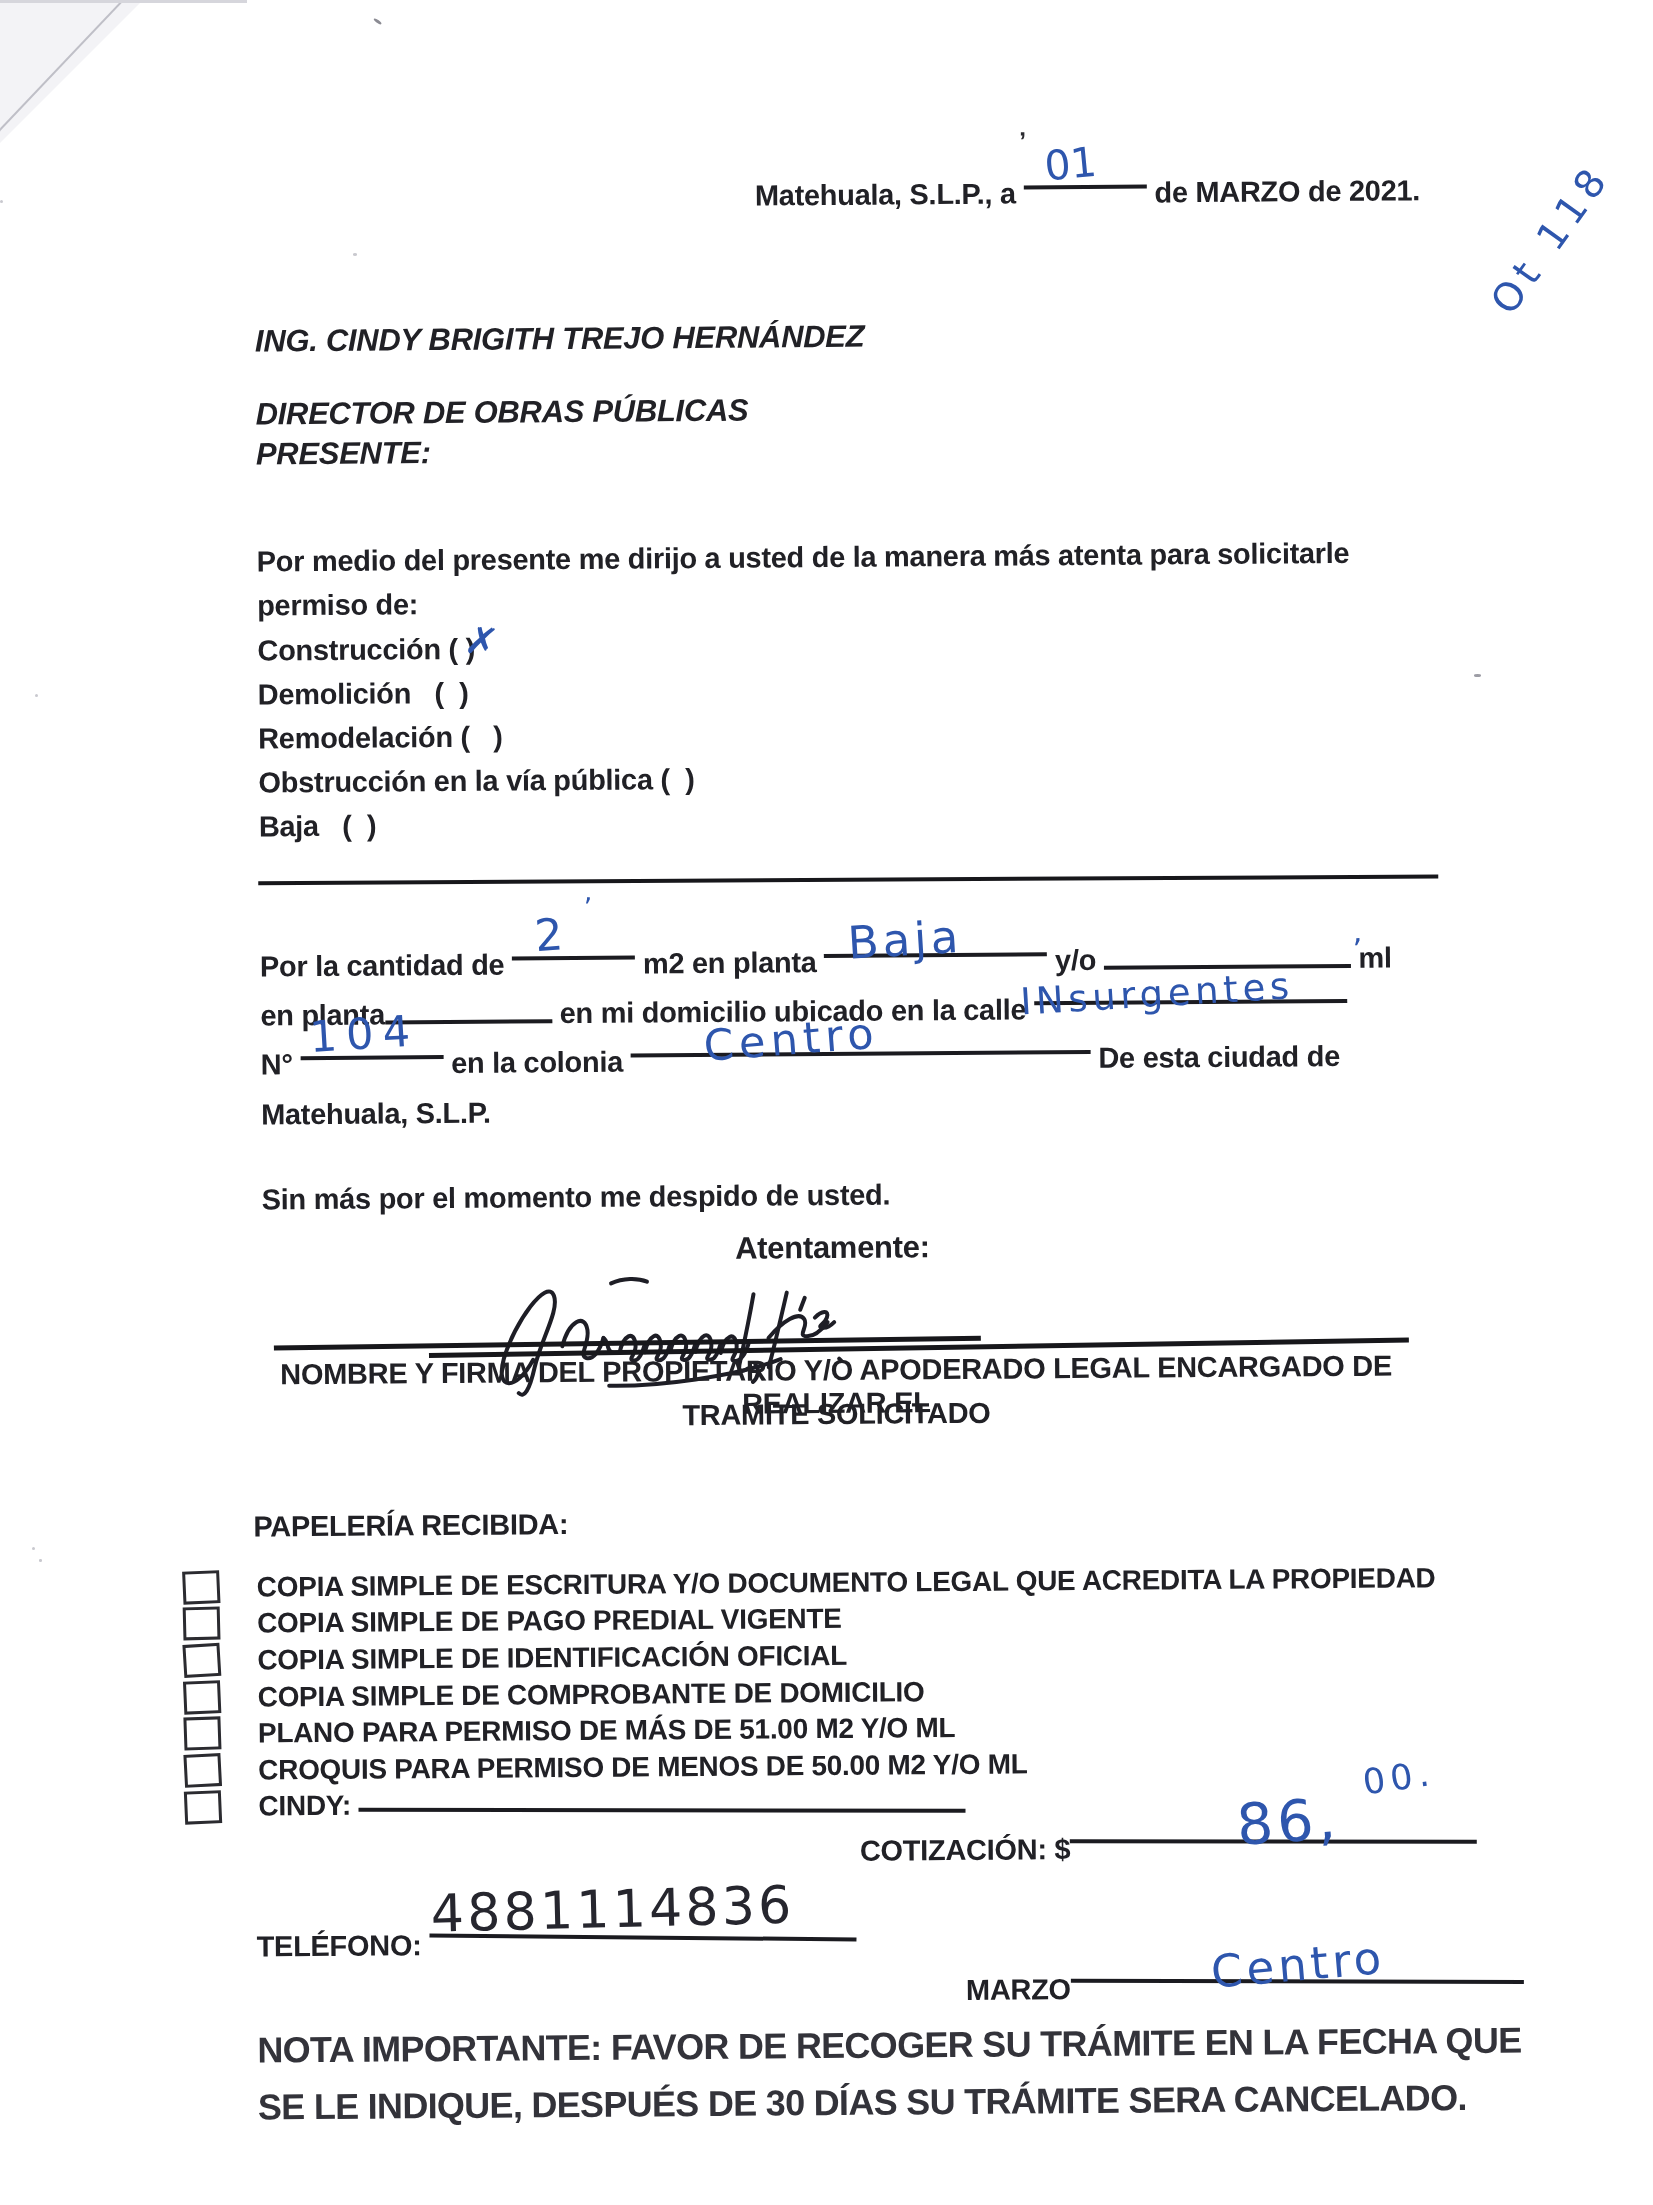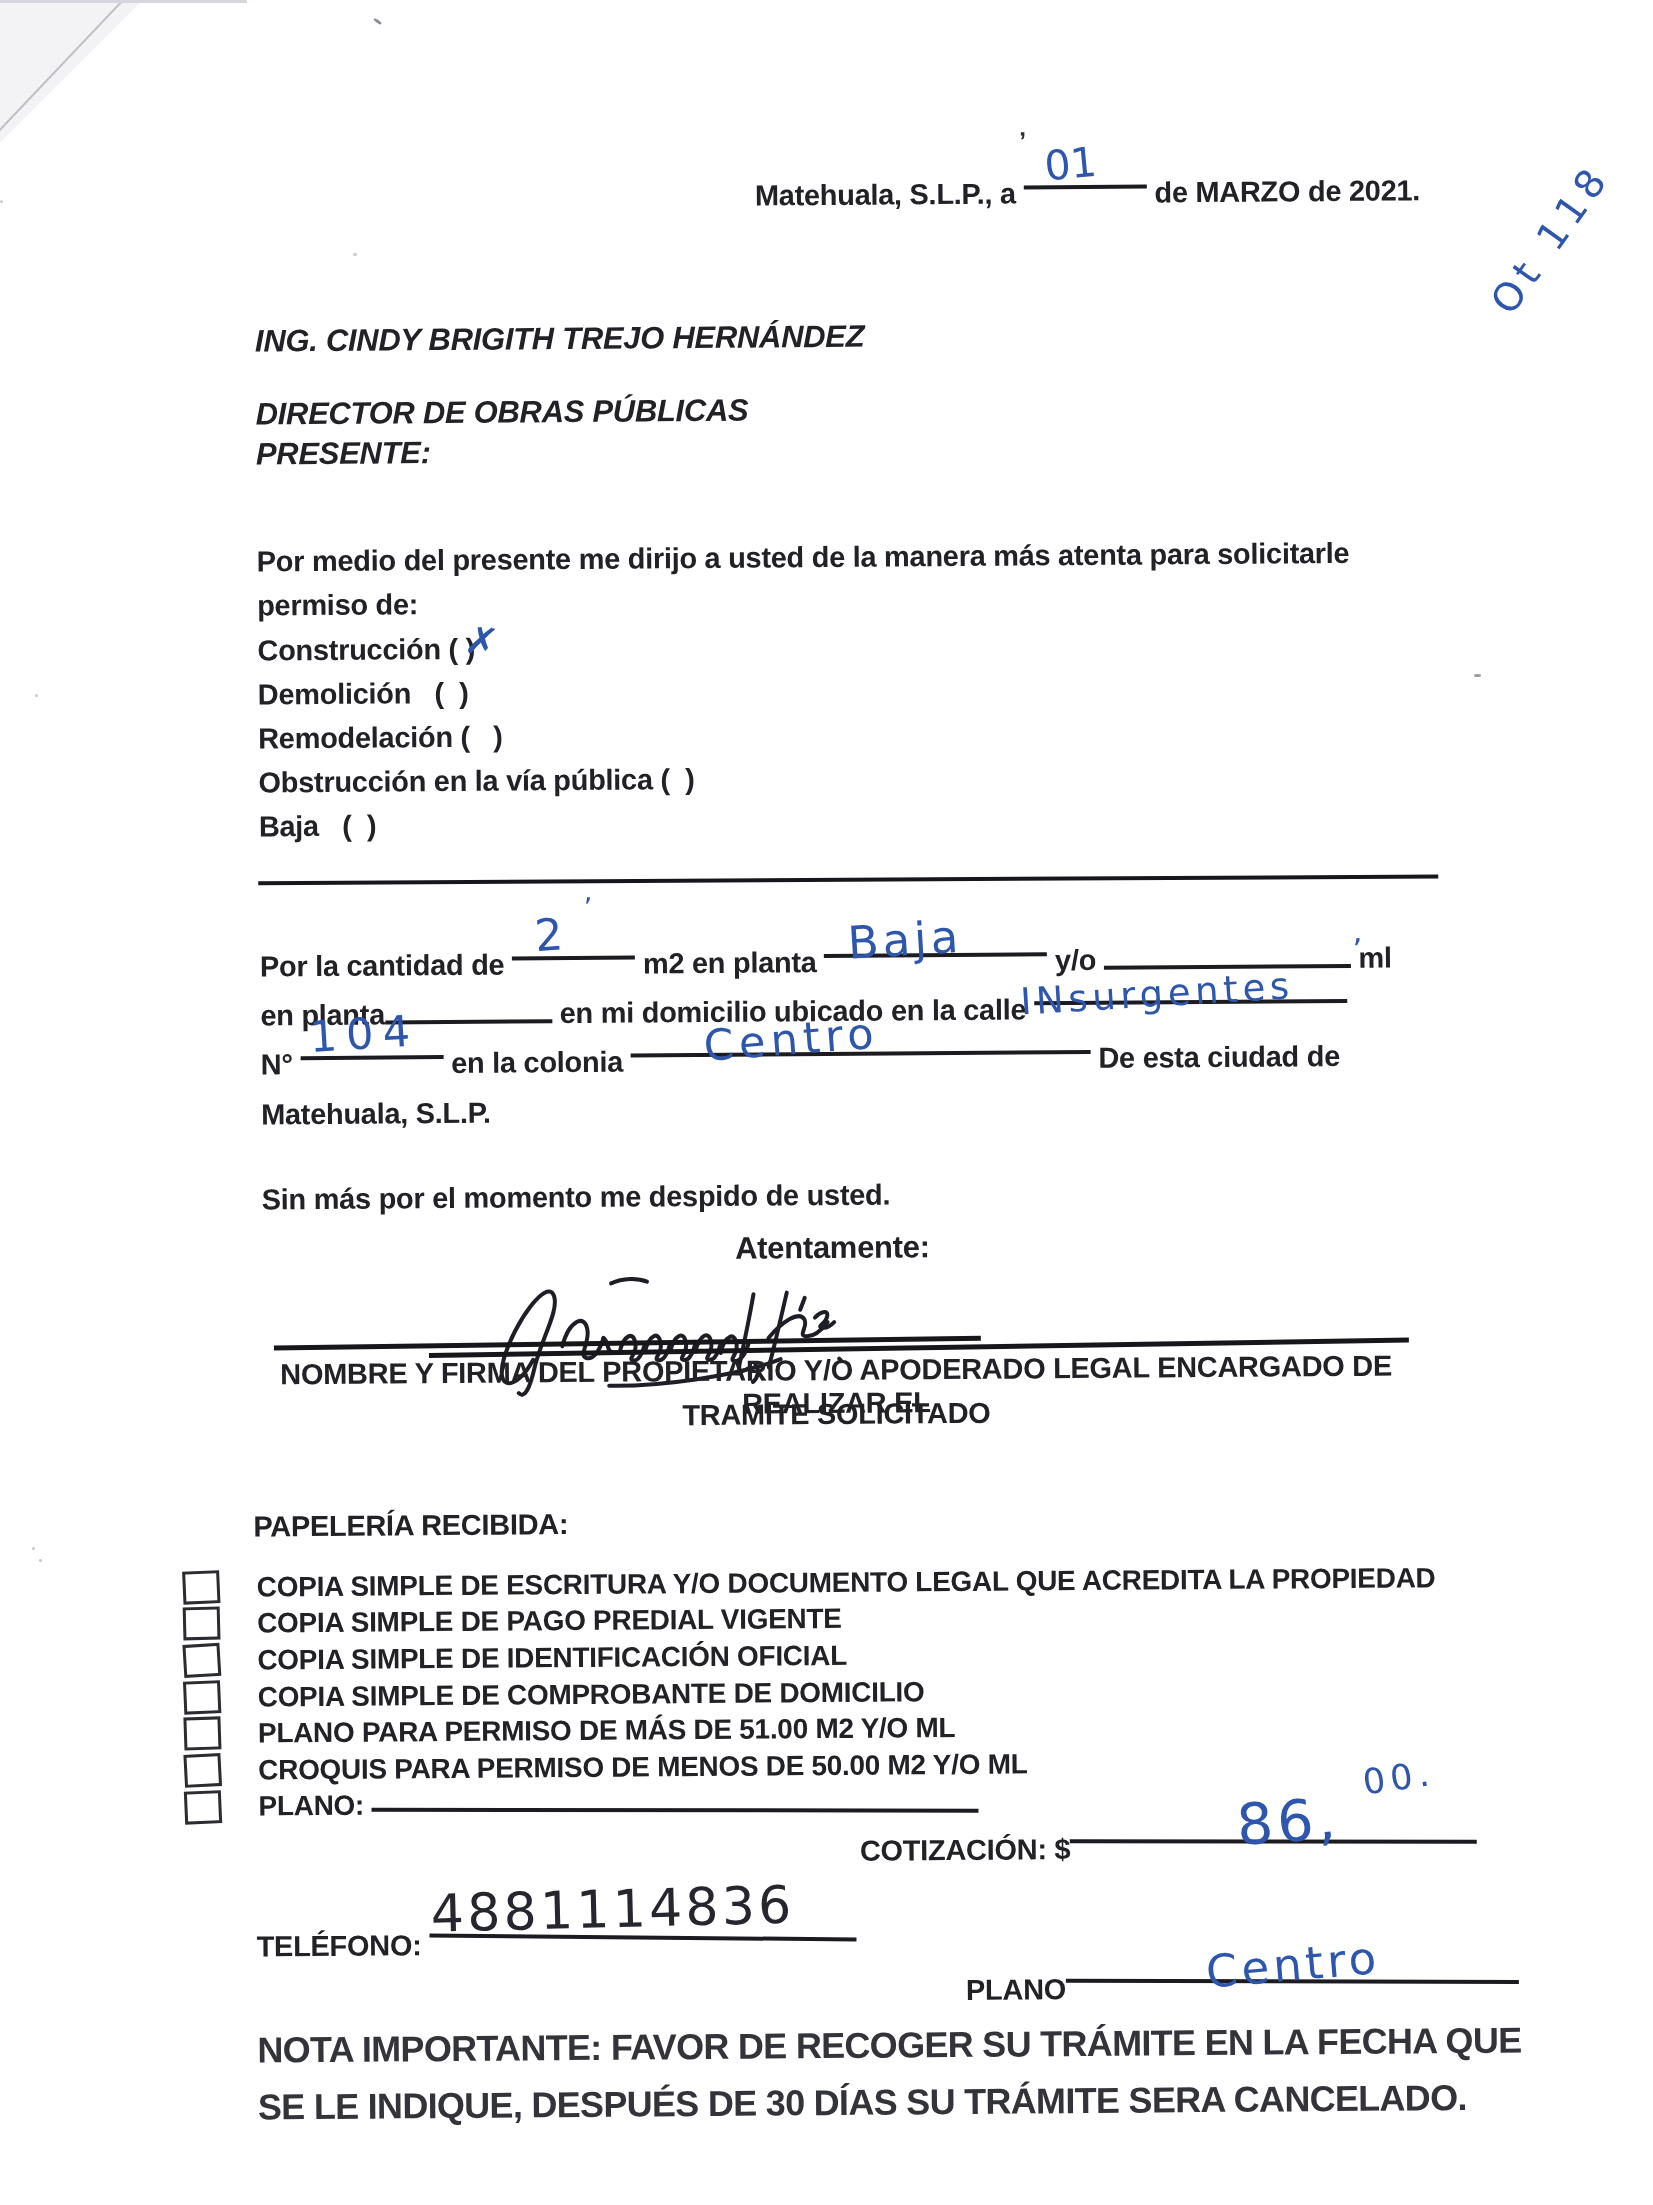--- a/index.html
+++ b/index.html
@@ -197,41 +197,41 @@
     <div class="cbrow" style="top:1712px;">
       <span class="cb" style="transform:rotate(-1.5deg);"></span>
       <span>PLANO PARA PERMISO DE MÁS DE 51.00 M2 Y/O ML</span>
     </div>
     <div class="cbrow" style="top:1749px;">
       <span class="cb" style="transform:rotate(-2.5deg);"></span>
       <span>CROQUIS PARA PERMISO DE MENOS DE 50.00 M2 Y/O ML</span>
     </div>
     <div class="cbrow" style="top:1786px;align-items:baseline;">
       <span class="cb" style="transform:rotate(-2deg);align-self:center;"></span>
-      <span>PLANO: </span>
+      <span>CINDY: </span>
       <span class="blank" style="width:607px;border-bottom-width:4.7px;transform:rotate(0.55deg);"></span>
     </div>
 
     <div class="line" style="left:854px;top:1835px;">
       <span>COTIZACIÓN: $</span>
       <span class="blank" style="width:407px;border-bottom-width:4.7px;transform:rotate(0.5deg);">
         <span class="hw" style="left:167px;bottom:-10.7px;font-size:57px;letter-spacing:4px;transform:rotate(-4deg);">86,</span>
         <span class="hw" style="left:293px;bottom:44px;font-size:35px;letter-spacing:5.3px;transform:rotate(-8deg);">00.</span>
       </span>
     </div>
 
     <div class="line" style="left:250px;top:1926px;">
       <span>TELÉFONO: </span>
       <span class="blank" style="width:427px;border-bottom-width:4.7px;transform:rotate(1deg);">
         <span class="hw hw-dark" style="left:1.3px;bottom:0px;font-size:52px;letter-spacing:3.3px;transform:rotate(-2deg);">4881114836</span>
       </span>
     </div>
 
     <div class="line" style="left:959px;top:1975px;">
-      <span>PLANO</span>
+      <span>MARZO</span>
       <span class="blank" style="width:453px;border-bottom-width:4.7px;transform:rotate(0.6deg);">
         <span class="hw" style="left:140px;bottom:-8px;font-size:45px;letter-spacing:4px;transform:rotate(-5deg);">Centro</span>
       </span>
     </div>
 
     <div class="line" style="left:250px;top:2025px;font-size:36px;letter-spacing:-0.7px;color:#33333a;">
       <span>NOTA IMPORTANTE: FAVOR DE RECOGER SU TRÁMITE EN LA FECHA QUE</span>
     </div>
     <div class="line" style="left:250px;top:2082px;font-size:36px;letter-spacing:-0.7px;color:#33333a;">
       <span>SE LE INDIQUE, DESPUÉS DE 30 DÍAS SU TRÁMITE SERA CANCELADO.</span>

